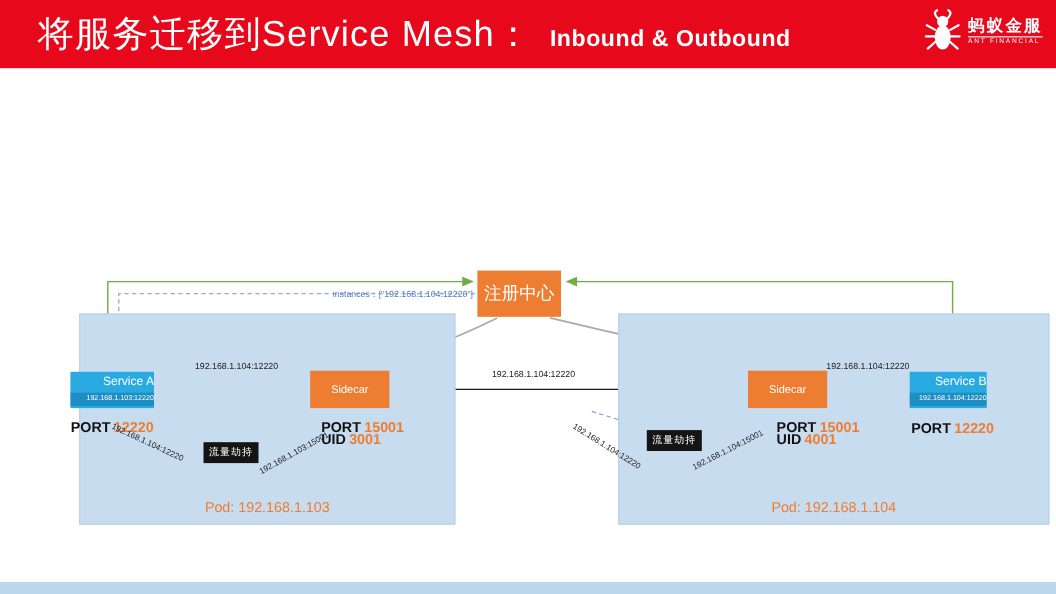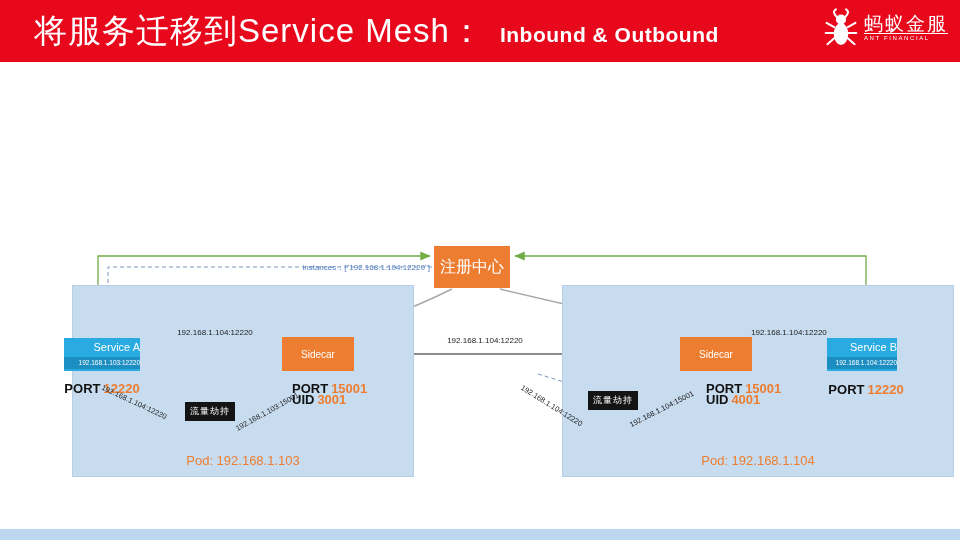--- a/index.html
+++ b/index.html
@@ -7,21 +7,21 @@
         font-family:"Liberation Sans","DejaVu Sans",sans-serif;}
 
   
   .topbar{position:absolute;left:0;top:0;width:960px;height:62px;background:#e8081c;
           display:flex;align-items:center;}
   .titles{display:flex;align-items:baseline;gap:16px;padding-left:34px;color:#fff;white-space:nowrap;}
   .title{font-size:33px;font-weight:500;letter-spacing:1px;}
   .subtitle{font-size:21px;font-weight:700;letter-spacing:0.5px;}
   .brand{position:absolute;right:12px;top:8px;display:flex;align-items:center;gap:6px;color:#fff;}
   .brand svg{display:block;}
-  .brand-name{font-size:19px;font-weight:400;letter-spacing:2px;line-height:17px;}
+  .brand-name{font-size:15px;font-weight:700;letter-spacing:2px;line-height:17px;}
   .brand-sub{font-size:6px;letter-spacing:1.6px;border-top:1px solid #fff;padding-top:1px;margin-top:1px;}
 
   
   .footerbar{position:absolute;left:0;bottom:0;width:960px;height:11px;background:#bdd7ee;}
 
   
   .canvas{position:absolute;left:0;top:62px;width:960px;height:467px;}
   .abs{position:absolute;}
   .wires{position:absolute;left:0;top:-62px;width:960px;height:540px;pointer-events:none;}
 

